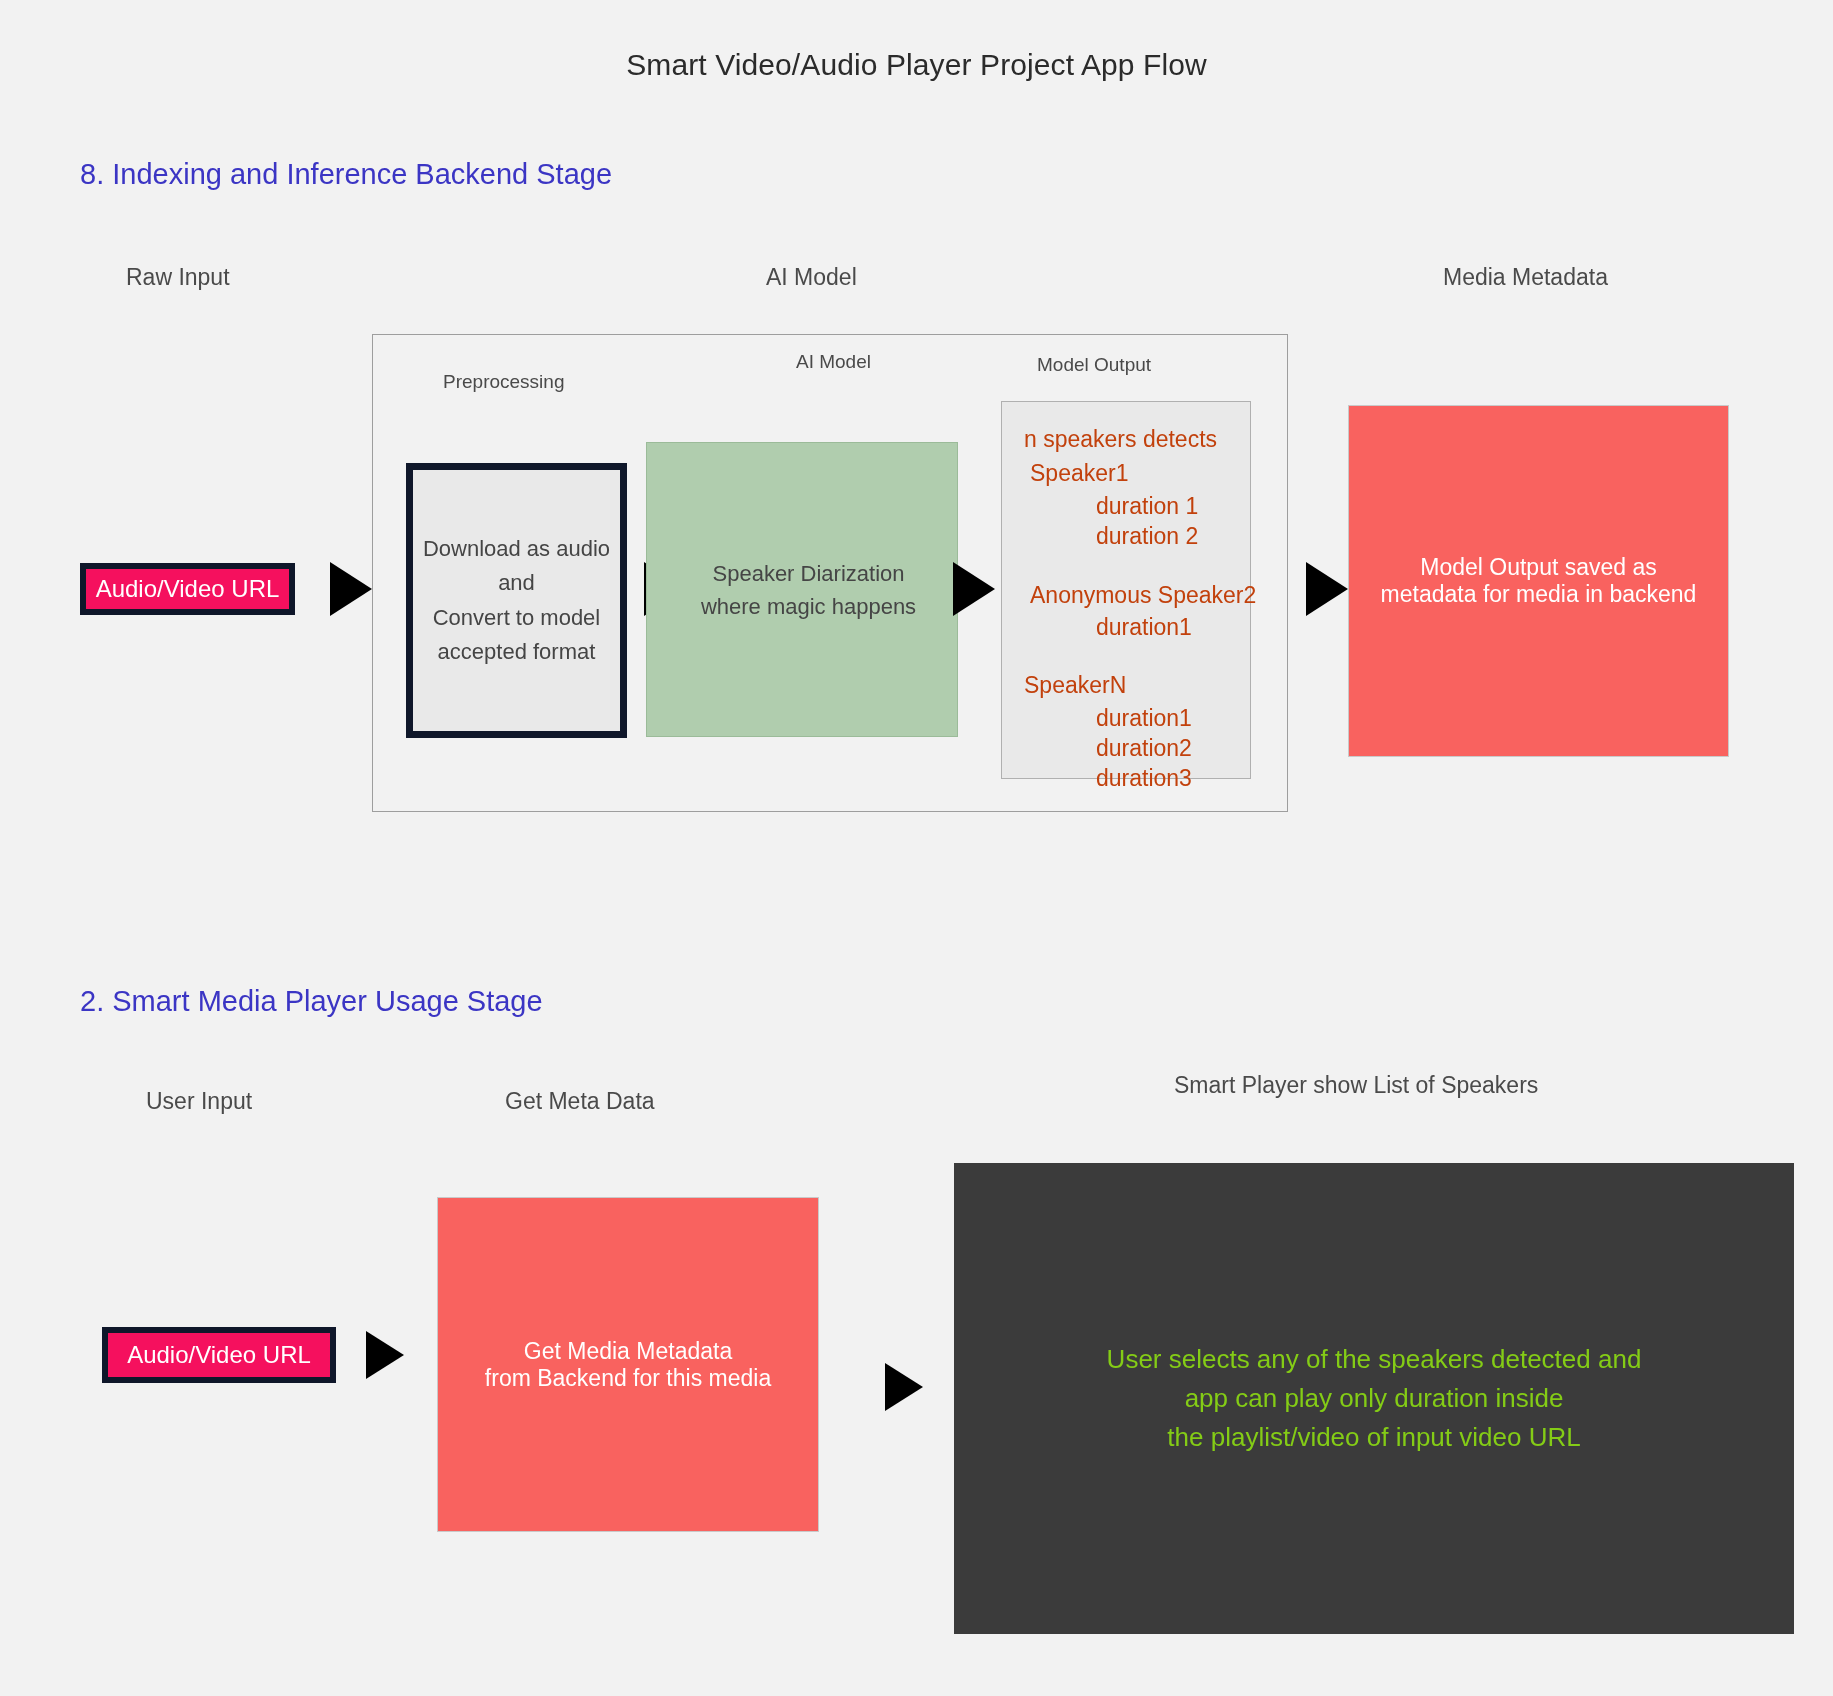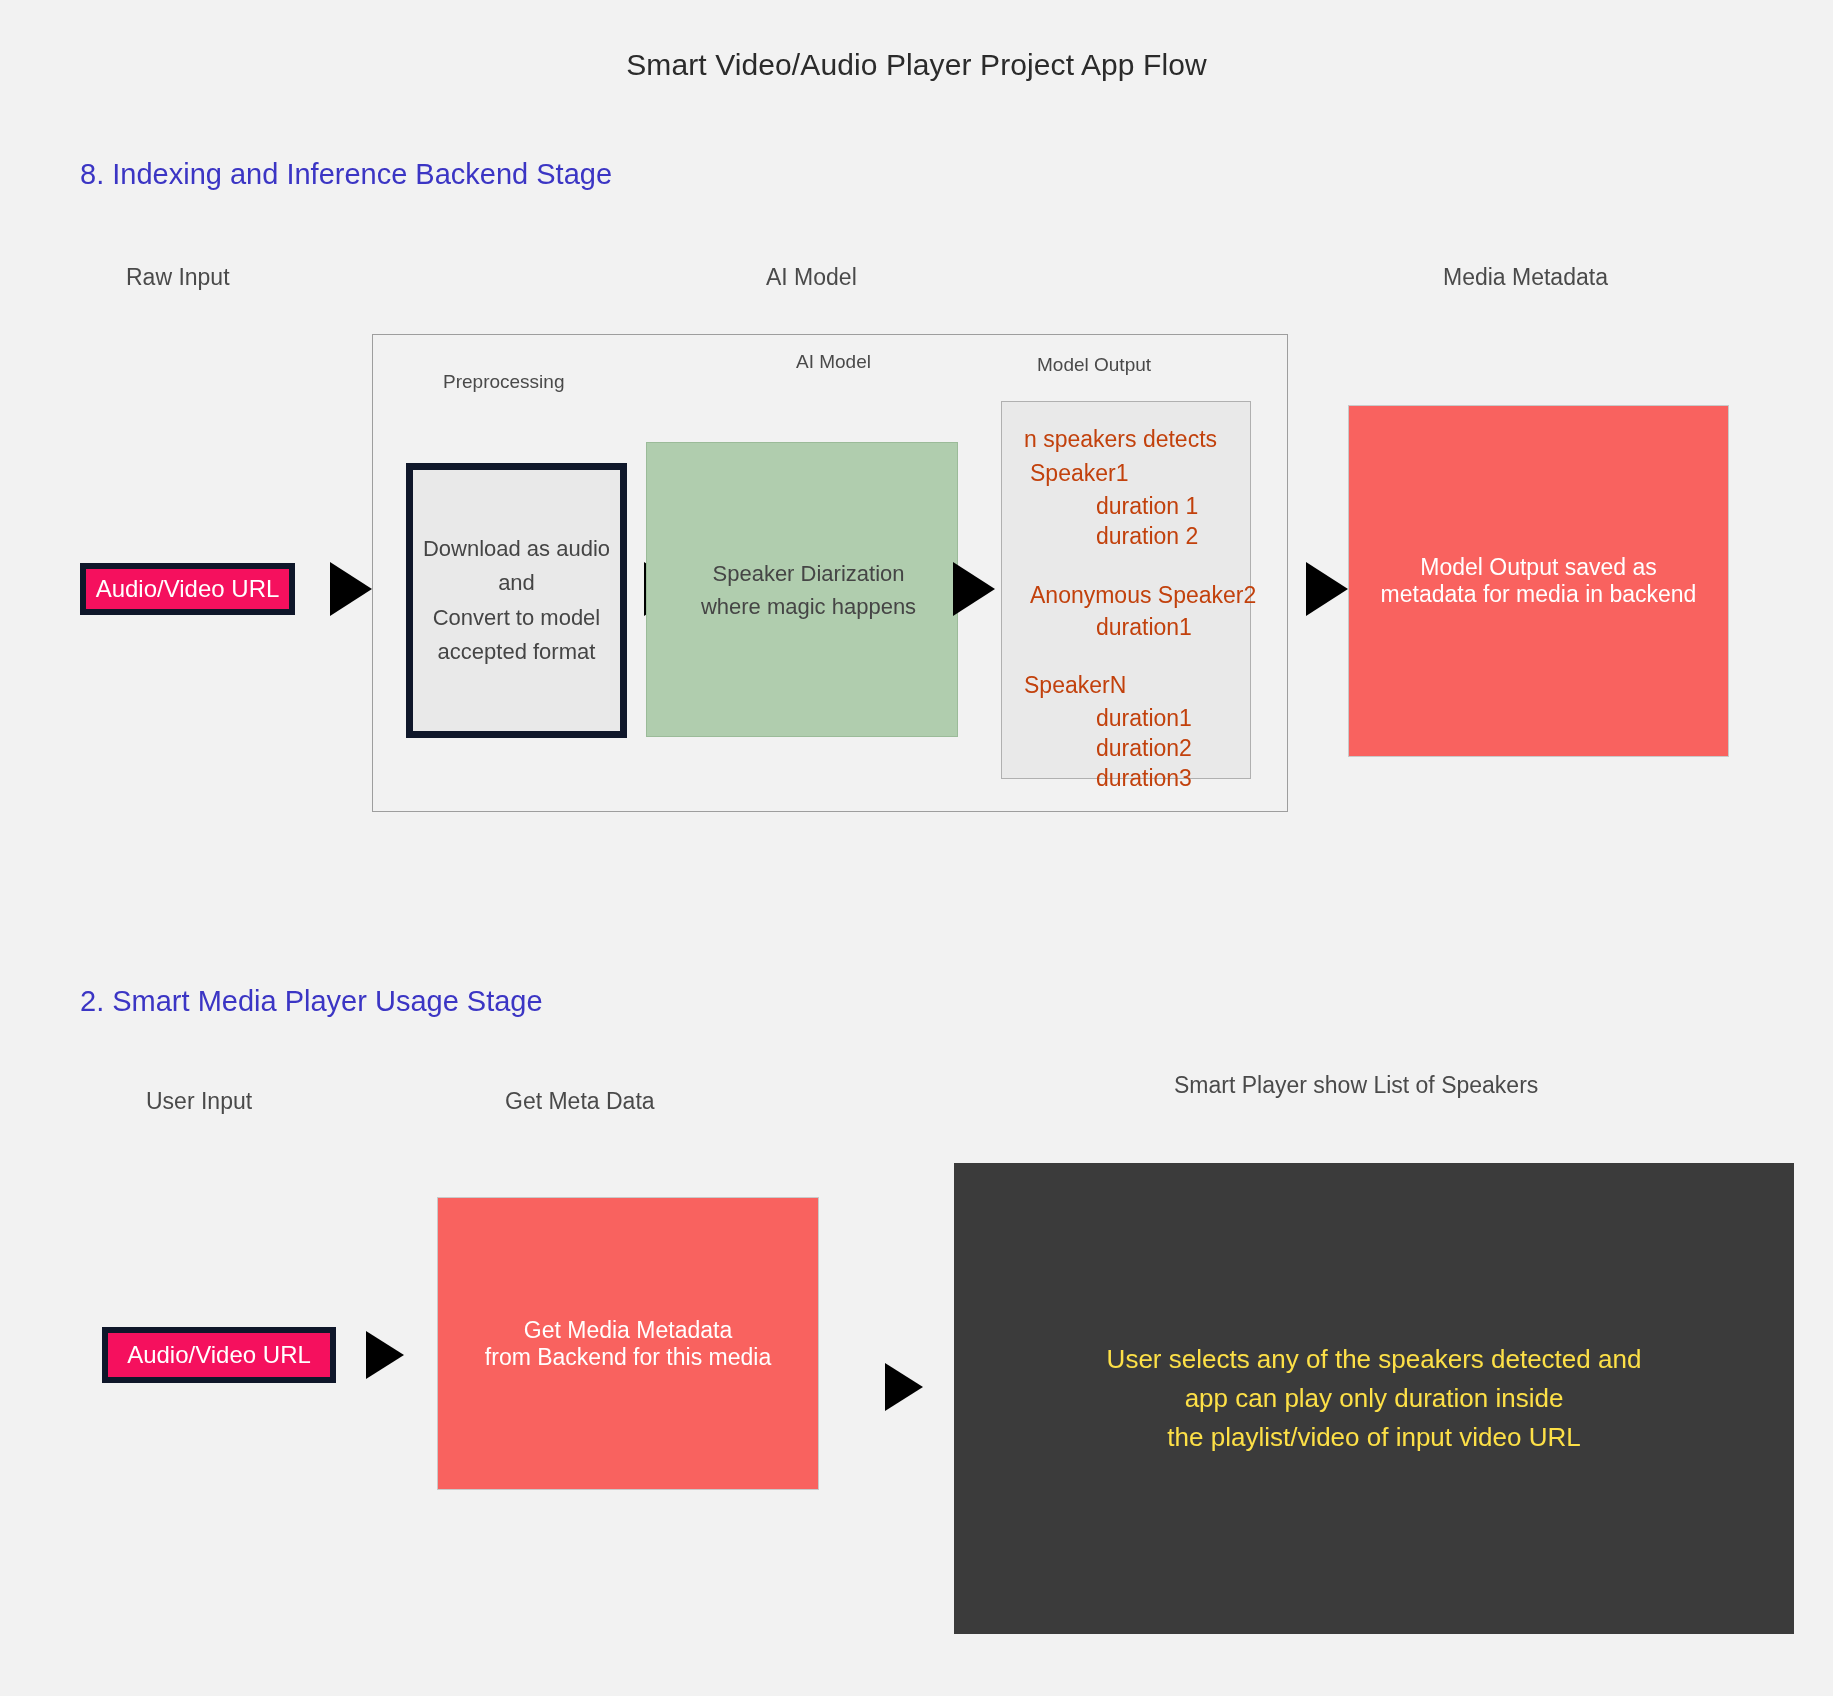--- a/index.html
+++ b/index.html
@@ -75,21 +75,21 @@
   }
   .green-box {
     background: #b0cdae;
     border: 1px solid #9bbb99;
     color: #454545;
     font-size: 22px;
     line-height: 1.5;
   }
   .dark-box {
     background: #3b3b3b;
-    color: #fde047;
+    color: #84cc16;
     font-size: 26px;
     line-height: 1.5;
   }
   .outer-frame {
     border: 1px solid #9e9e9e;
     background: transparent;
   }
 
   
   .arrow {
@@ -200,21 +200,21 @@
 <div class="abs col-label" style="left:505px; top:1088px;">Get Meta Data</div>
 
 <div class="abs col-label" style="left:1174px; top:1072px;">Smart Player show List of Speakers</div>
 
 <div class="abs box pink-box" style="left:102px; top:1327px; width:234px; height:56px;">
   <span>Audio/Video URL</span>
 </div>
 
 <div class="abs arrow arrow-sm" style="left:366px; top:1331px;"></div>
 
-<div class="abs box red-box multiline" style="left:437px; top:1197px; width:382px; height:293px;">
+<div class="abs box red-box multiline" style="left:437px; top:1197px; width:382px; height:335px;">
   <span>Get Media Metadata
 from Backend for this media</span>
 </div>
 
 <div class="abs arrow arrow-sm" style="left:885px; top:1363px;"></div>
 
 <div class="abs box dark-box multiline" style="left:954px; top:1163px; width:840px; height:471px;">
   <span>User selects any of the speakers detected and
 app can play only duration inside
 the playlist/video of input video URL</span>

